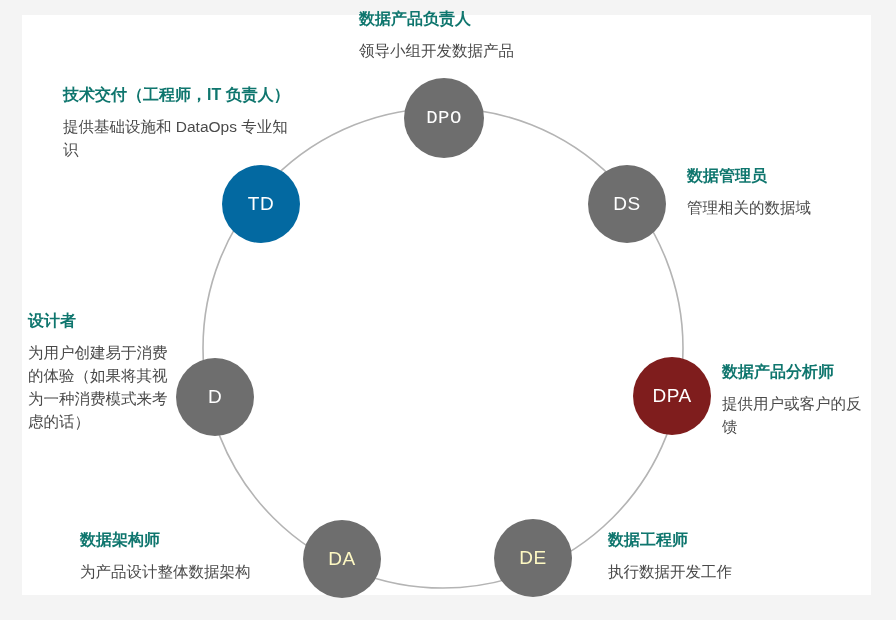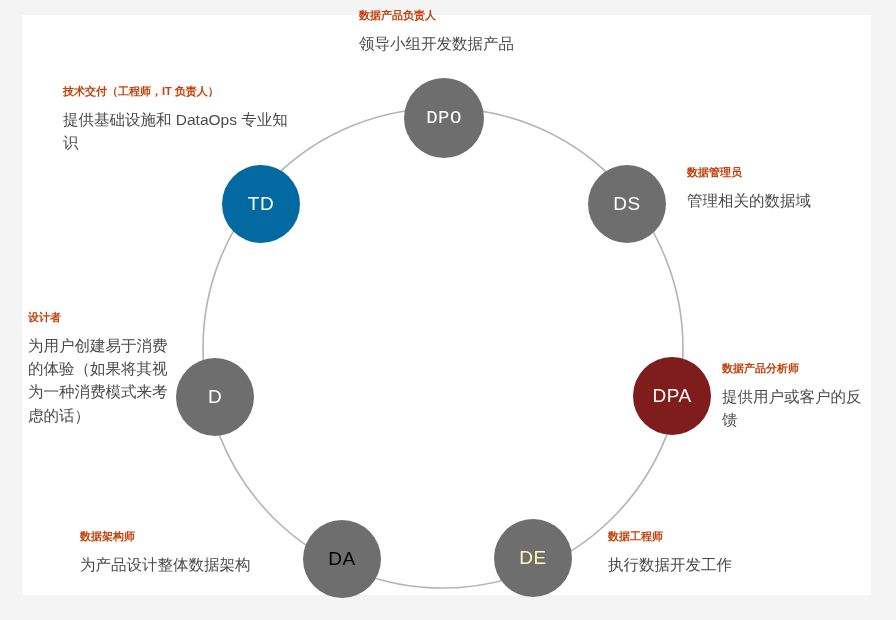--- a/index.html
+++ b/index.html
@@ -60,23 +60,23 @@
     background: #6e6e6e;
     z-index: -1;
     box-shadow: 0 0 0 1px #ffffff;
   }
   .label {
     position: absolute;
     color: #3c3c3c;
   }
   .label .title {
     font-weight: bold;
-    font-size: 11px;
+    font-size: 16px;
     line-height: 1.35;
-    color: #c2410c;
+    color: #0f766e;
     margin: 0 0 9px 0;
     white-space: nowrap;
   }
   .label .desc {
     font-size: 15.5px;
     line-height: 1.5;
     color: #4a4a4a;
     margin: 0;
   }
   .label.nowrap .desc { white-space: nowrap; }
@@ -117,21 +117,21 @@
   </div>
 
   <div class="node shadowed" style="left: 494px; top: 519px; width: 78px; height: 78px; background: rgb(110, 110, 110); color: #fef9c3;">
     <span>DE</span>
   </div>
   <div class="label nowrap" style="left:608px; top:529px;">
     <p class="title">数据工程师</p>
     <p class="desc">执行数据开发工作</p>
   </div>
 
-  <div class="node" style="left: 303px; top: 520px; width: 78px; height: 78px; background: rgb(110, 110, 110); color: #000000;">
+  <div class="node" style="left: 303px; top: 520px; width: 78px; height: 78px; background: rgb(110, 110, 110); color: #fef9c3;">
     <span>DA</span>
   </div>
   <div class="label nowrap" style="left:80px; top:529px;">
     <p class="title">数据架构师</p>
     <p class="desc">为产品设计整体数据架构</p>
   </div>
 
   <div class="node" style="left: 176px; top: 358px; width: 78px; height: 78px; background: rgb(110, 110, 110); color: rgb(255, 255, 255);">
     <span>D</span>
   </div>

